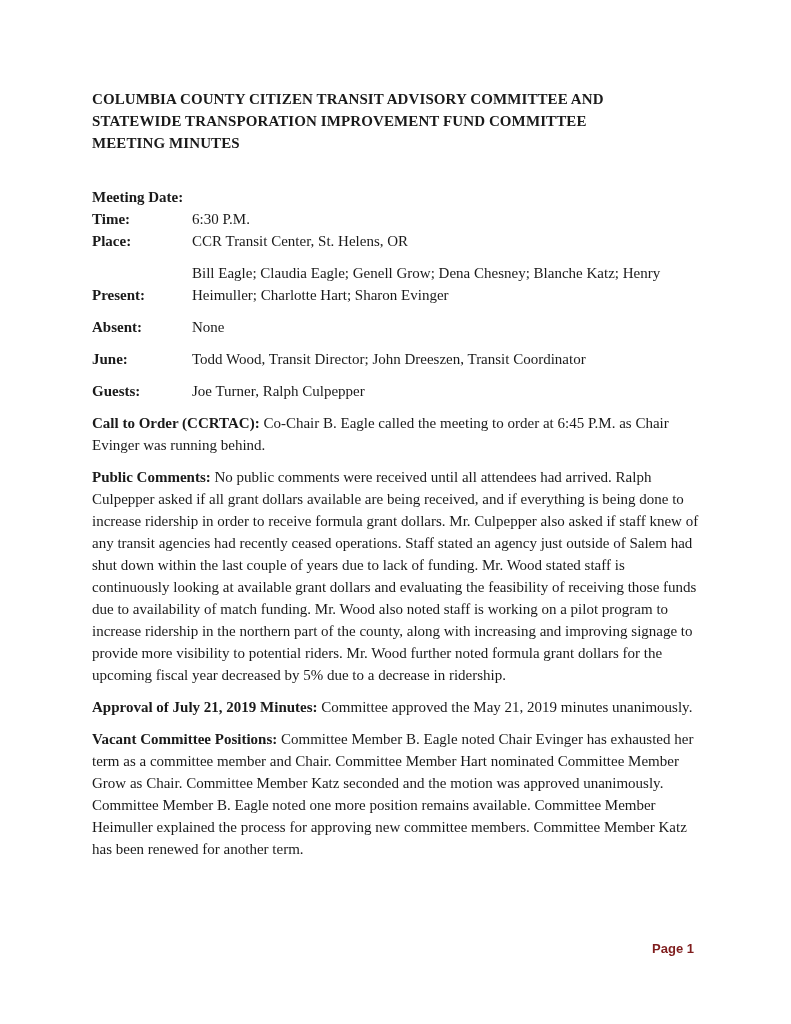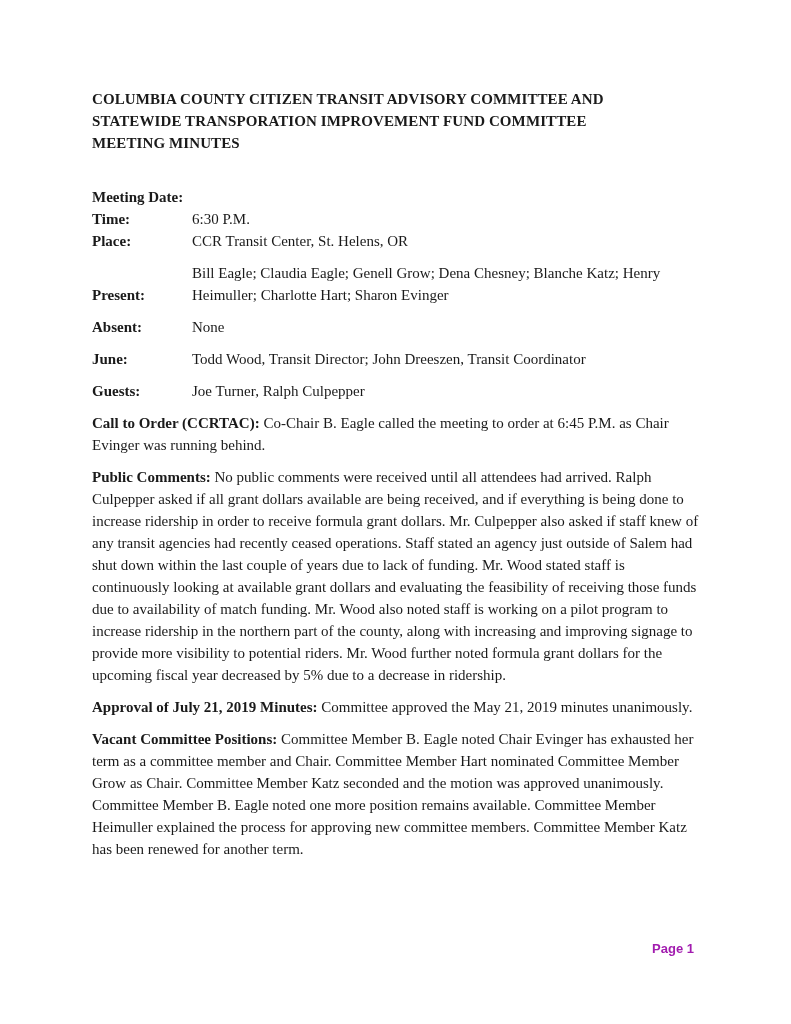--- a/index.html
+++ b/index.html
@@ -58,21 +58,21 @@
   .para .heading {
     font-weight: bold;
   }
   .footer-pagenum {
     position: absolute;
     top: 941px;
     right: 97px;
     font-family: "Liberation Sans", sans-serif;
     font-weight: bold;
     font-size: 13px;
-    color: #a21caf;
+    color: #7f1d1d;
   }
 </style>
 </head>
 <body style="background: rgb(255, 255, 255); color: rgb(26, 26, 26);">
 
 <div class="sheet">
   <div class="content">
 
     <div class="title-block">
       <div>COLUMBIA COUNTY CITIZEN TRANSIT ADVISORY COMMITTEE AND</div>

